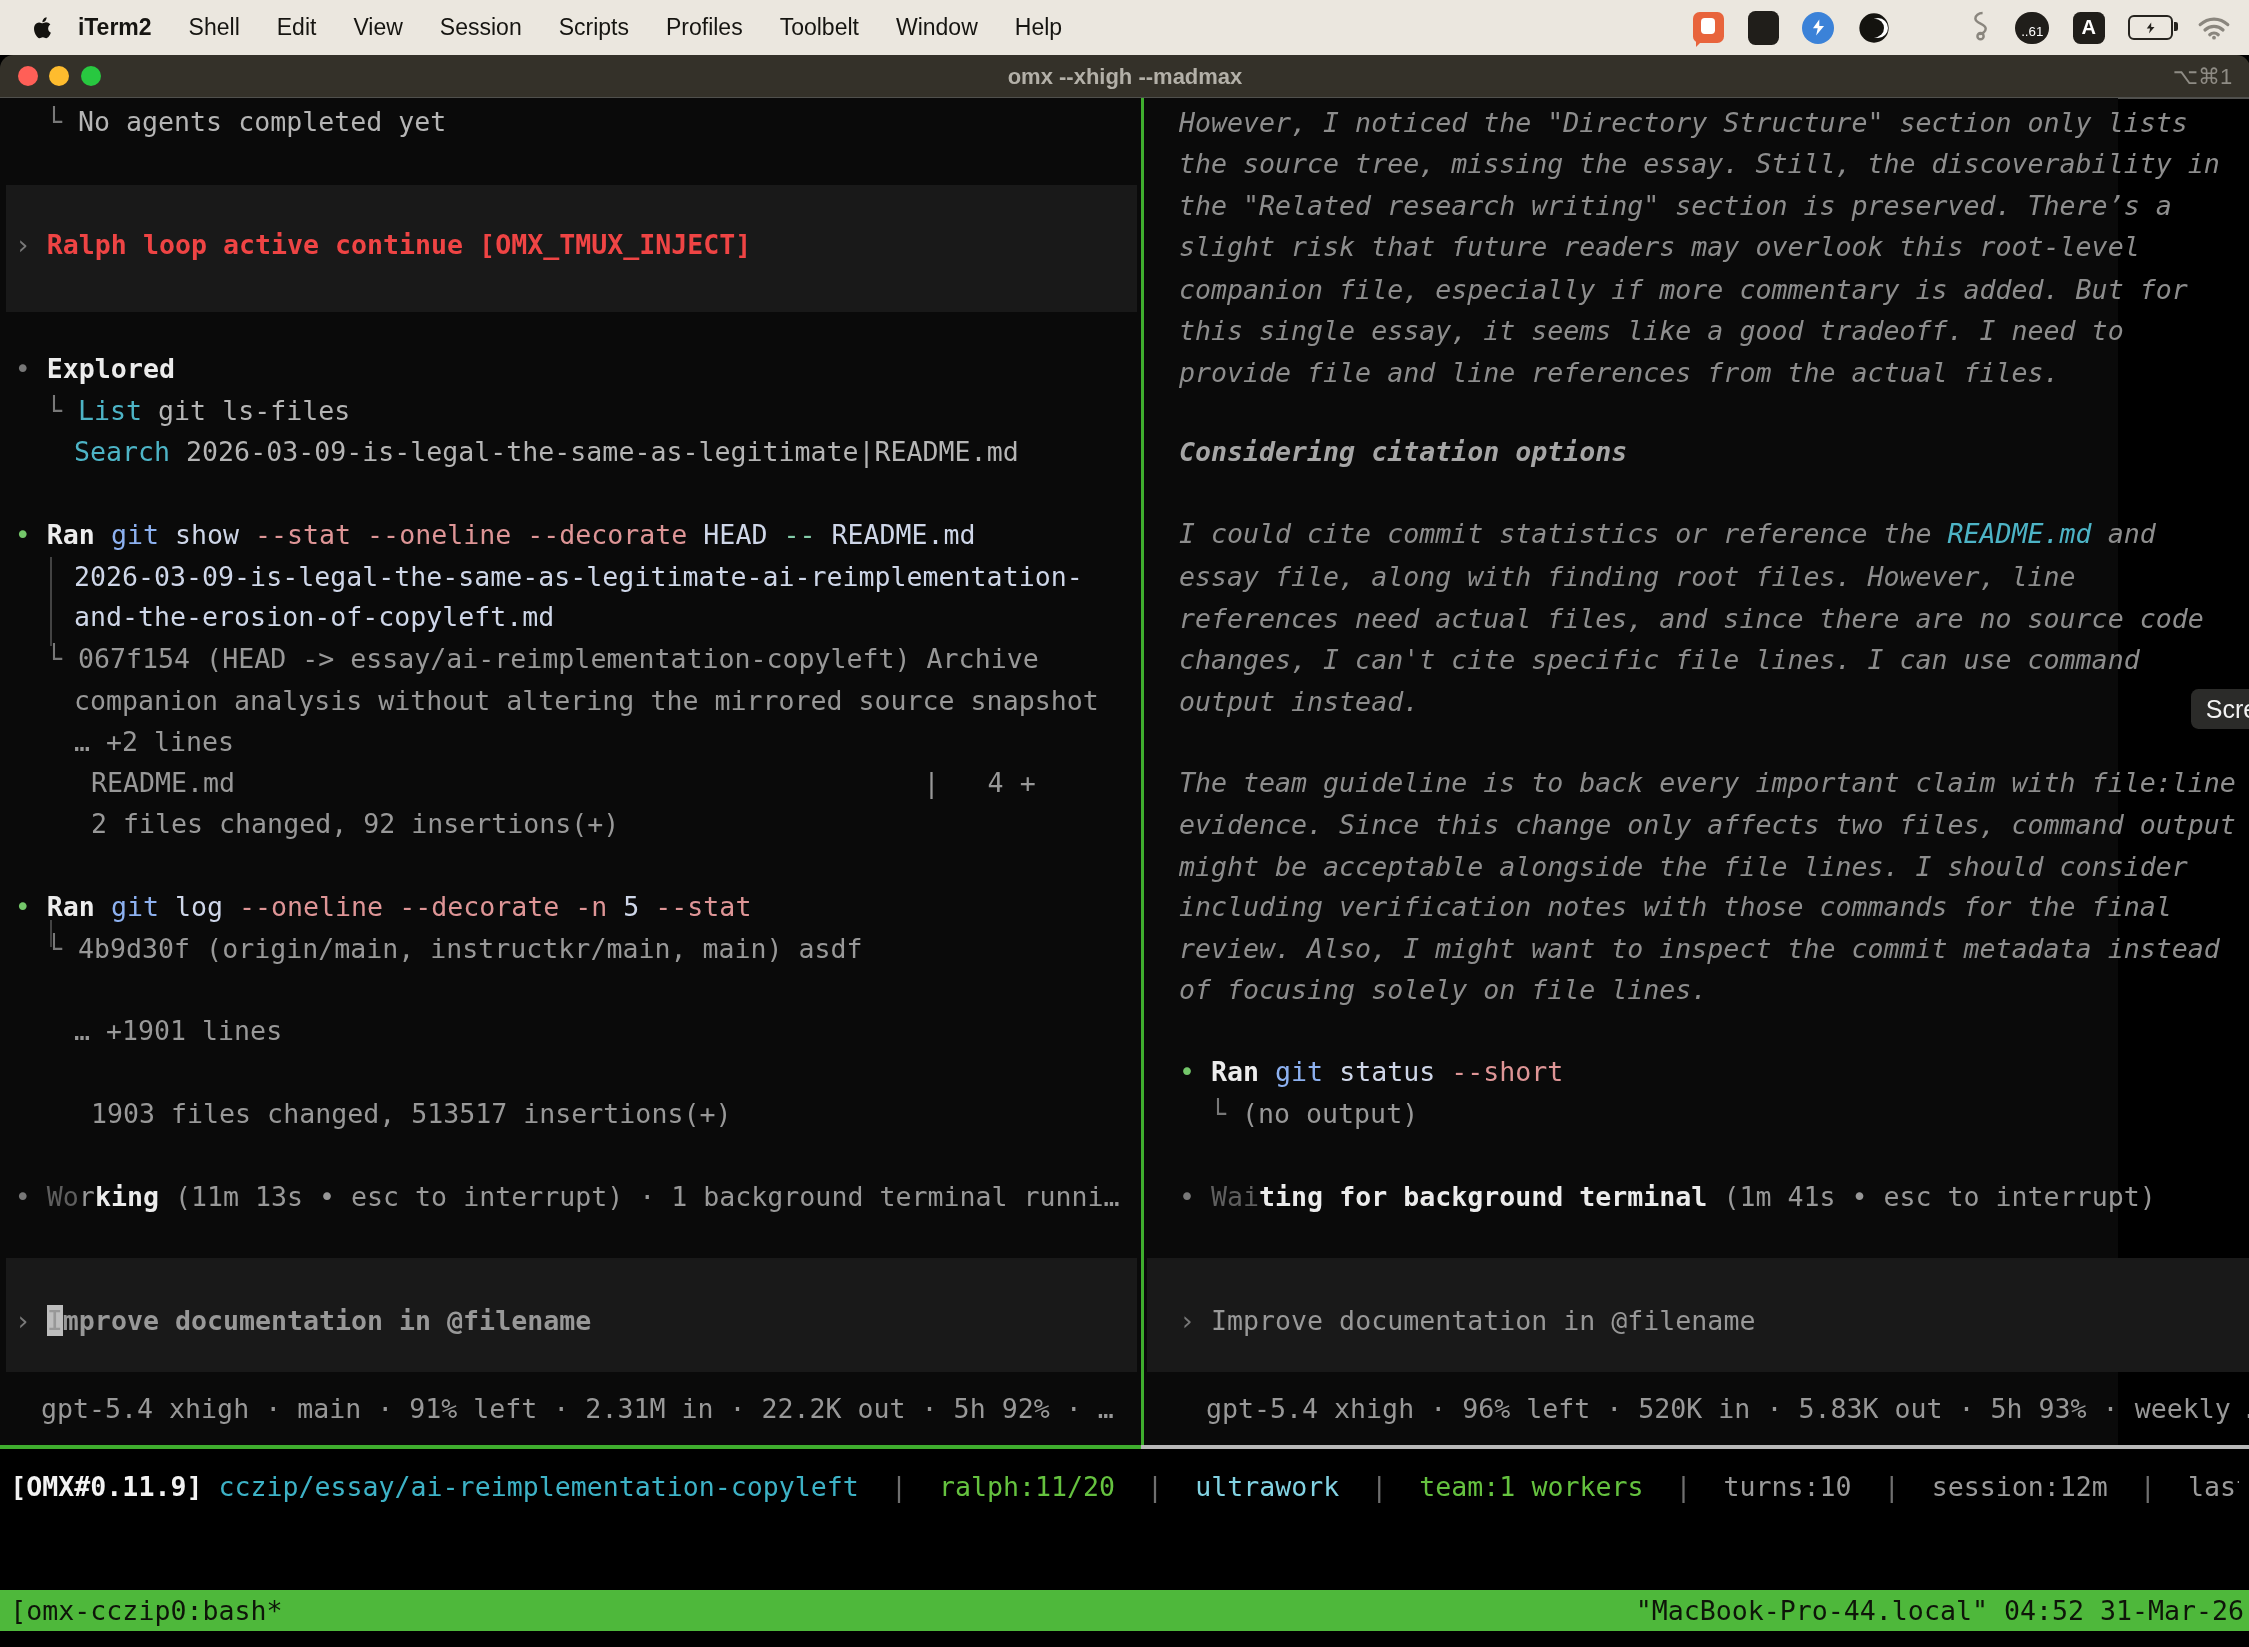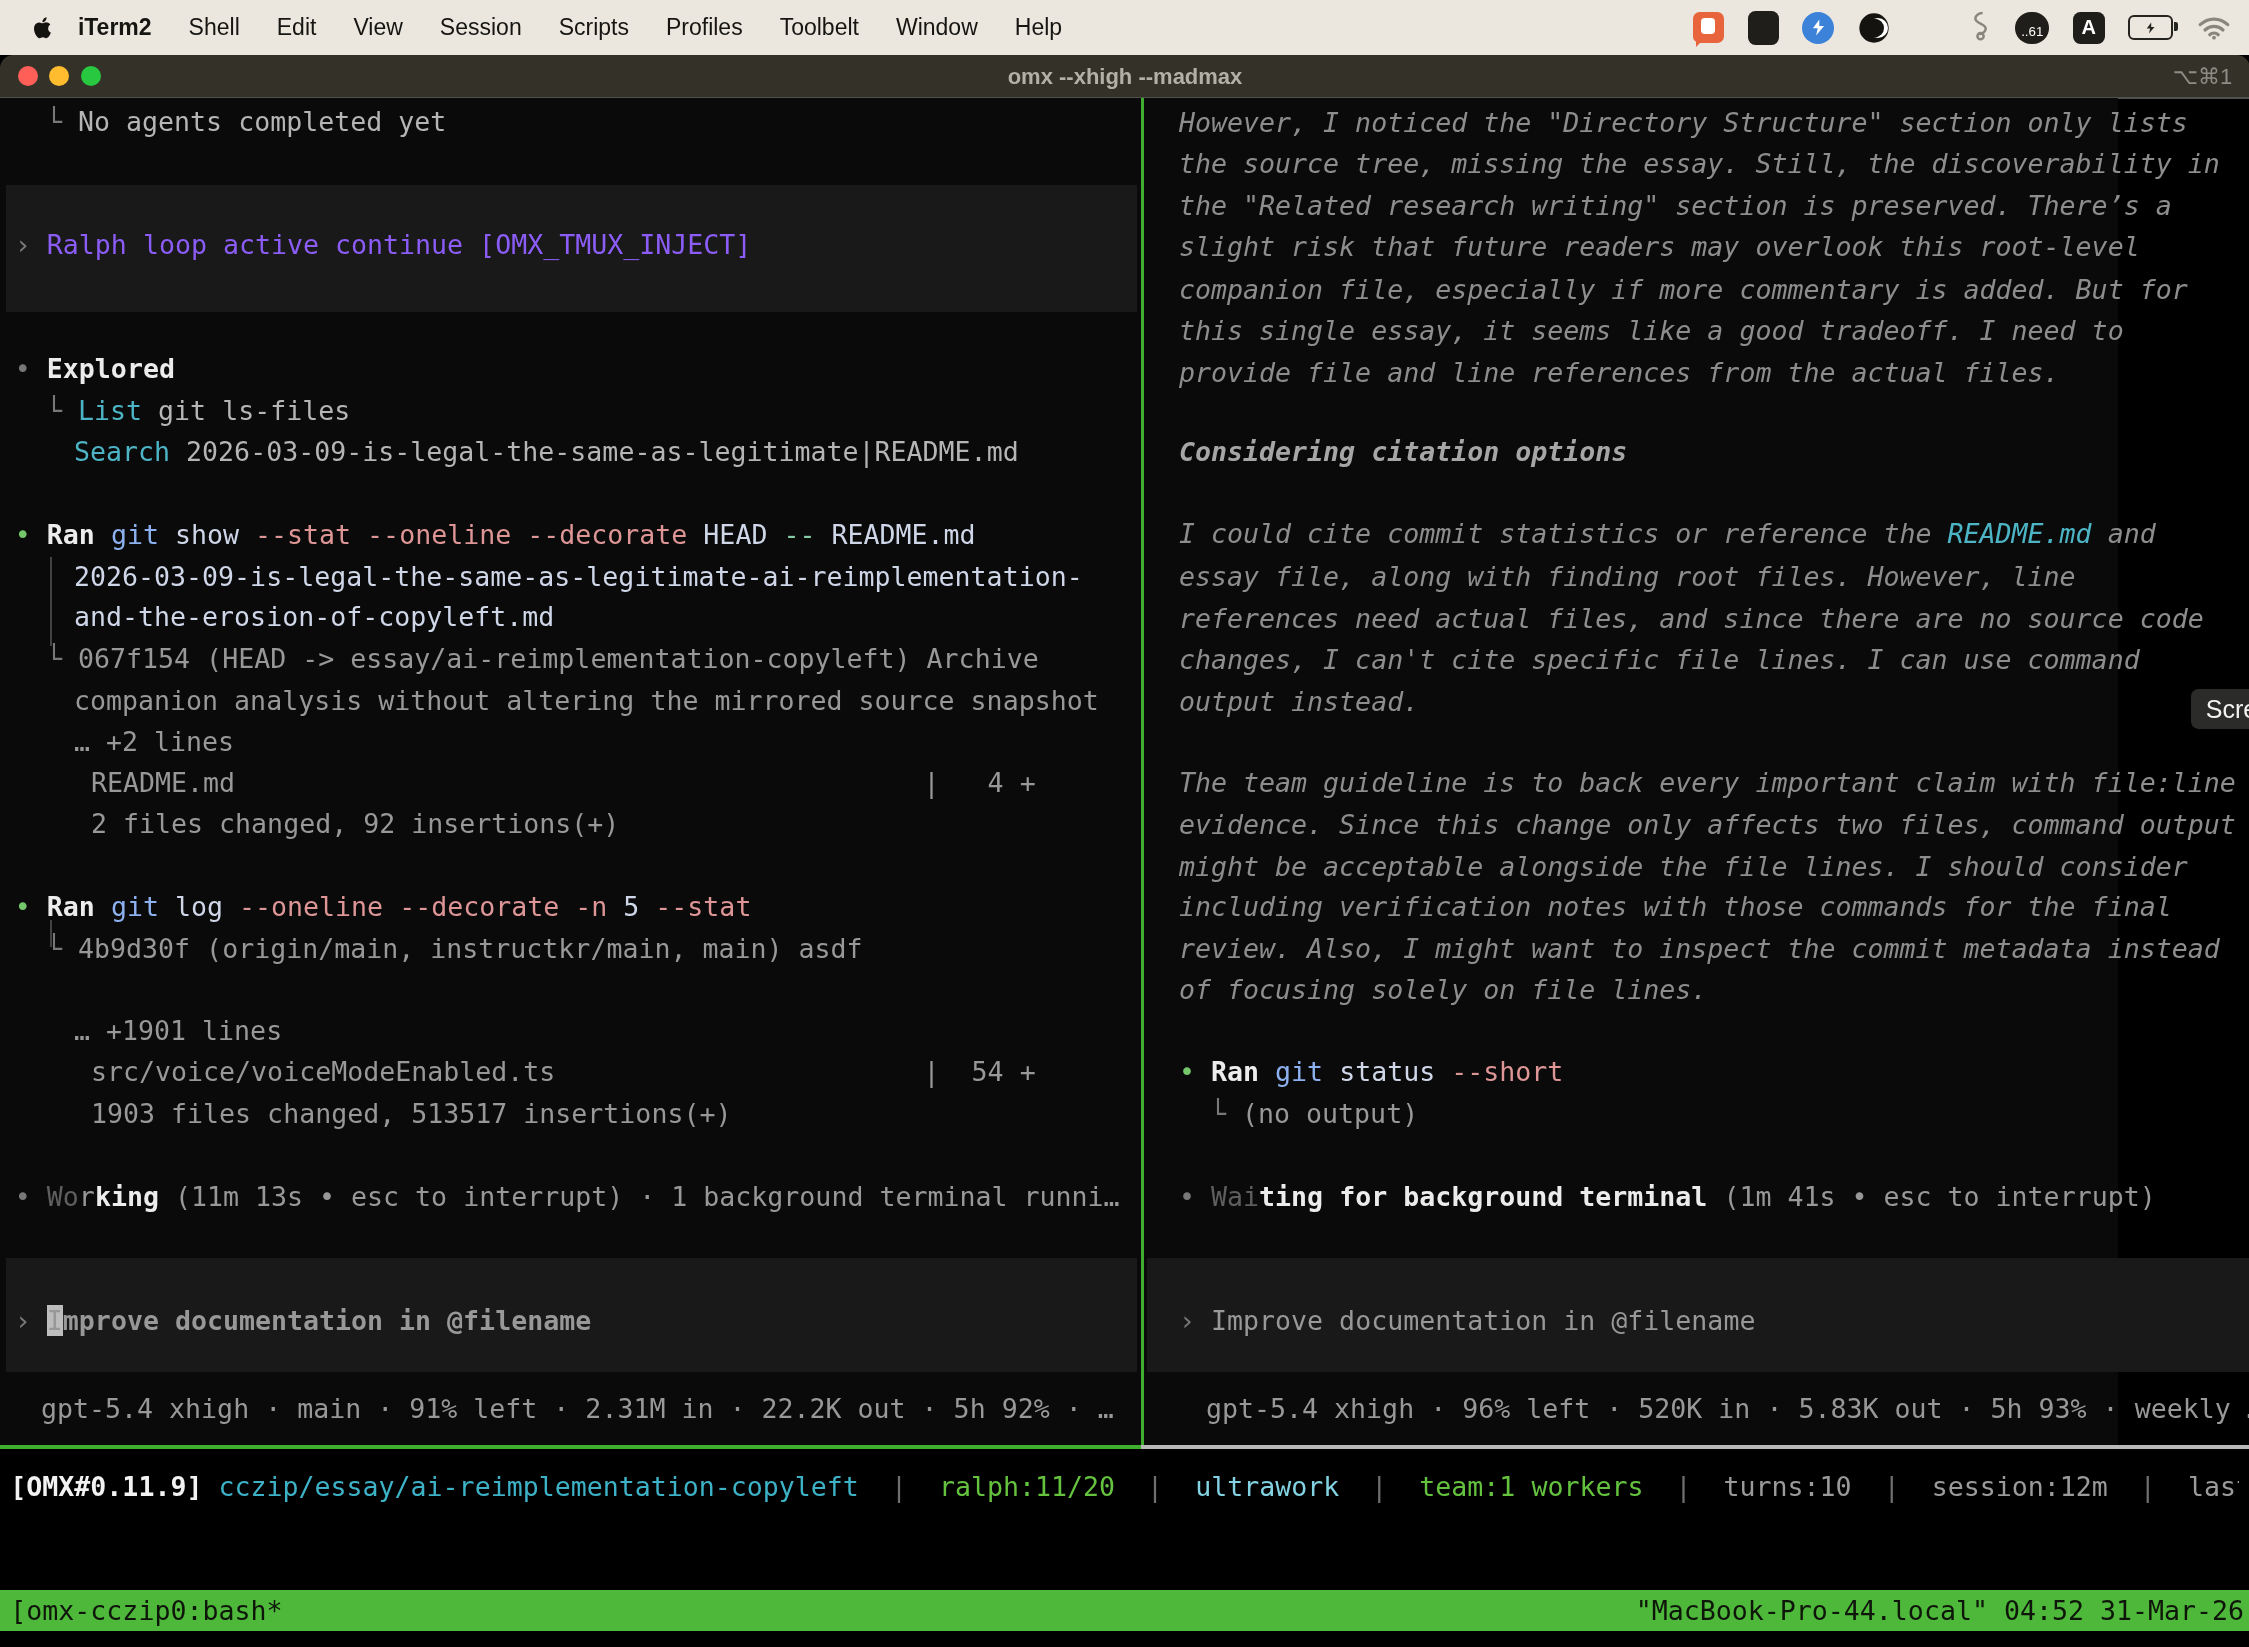--- a/index.html
+++ b/index.html
@@ -145,36 +145,35 @@
 
 <div class="term">
 
   <div class="pane pane-left">
     <div class="promptbox" style="top:87px;height:127px;"></div>
     <div class="promptbox" style="top:1160px;height:114px;"></div>
     <div class="treeline" style="left:50px;top:459px;height:89px;"></div>
     <div class="treeline" style="left:50px;top:822px;height:26.6px;"></div>
 
     <div class="row" style="top:3px;left:46px;"><span style="color: rgb(120, 120, 120);">└ </span><span style="color: rgb(181, 181, 181);">No agents completed yet</span></div>
-    <div class="row" style="top:126px;left:14.8px;"><span style="color: rgb(120, 120, 120);">› </span><span style="color: #8b5cf6;">Ralph loop active continue [OMX_TMUX_INJECT]</span></div>
+    <div class="row" style="top:126px;left:14.8px;"><span style="color: rgb(120, 120, 120);">› </span><span style="color: #ef4444; font-weight: bold;">Ralph loop active continue [OMX_TMUX_INJECT]</span></div>
     <div class="row" style="top:250px;left:14.8px;"><span style="color: rgb(120, 120, 120);">• </span><span style="color: rgb(236, 236, 236); font-weight: bold;">Explored</span></div>
     <div class="row" style="top:292px;left:46px;"><span style="color: rgb(120, 120, 120);">└ </span><span style="color: rgb(77, 180, 198);">List</span><span style="color: rgb(181, 181, 181);"> git ls-files</span></div>
     <div class="row" style="top:333px;left:74px;"><span style="color: rgb(77, 180, 198);">Search</span><span style="color: rgb(181, 181, 181);"> 2026-03-09-is-legal-the-same-as-legitimate|README.md</span></div>
     <div class="row" style="top:416px;left:14.8px;"><span style="color: rgb(116, 199, 106);">• </span><span style="color: rgb(236, 236, 236); font-weight: bold;">Ran</span><span style="color: rgb(206, 214, 232);"> </span><span style="color: rgb(141, 177, 240);">git</span><span style="color: rgb(206, 214, 232);"> show </span><span style="color: rgb(222, 149, 150);">--stat</span><span style="color: rgb(206, 214, 232);"> </span><span style="color: rgb(222, 149, 150);">--oneline</span><span style="color: rgb(206, 214, 232);"> </span><span style="color: rgb(222, 149, 150);">--decorate</span><span style="color: rgb(206, 214, 232);"> HEAD </span><span style="color: rgb(132, 205, 170);">--</span><span style="color: rgb(206, 214, 232);"> README.md</span></div>
     <div class="row" style="top:458px;left:74px;"><span style="color: rgb(206, 214, 232);">2026-03-09-is-legal-the-same-as-legitimate-ai-reimplementation-</span></div>
     <div class="row" style="top:498px;left:74px;"><span style="color: rgb(206, 214, 232);">and-the-erosion-of-copyleft.md</span></div>
     <div class="row" style="top:540px;left:46px;"><span style="color: rgb(120, 120, 120);">└ </span><span style="color: rgb(152, 152, 152);">067f154 (HEAD -&gt; essay/ai-reimplementation-copyleft) Archive</span></div>
     <div class="row" style="top:582px;left:74px;"><span style="color: rgb(152, 152, 152);">companion analysis without altering the mirrored source snapshot</span></div>
     <div class="row" style="top:623px;left:74px;"><span style="color: rgb(152, 152, 152);">… +2 lines</span></div>
     <div class="row" style="top:664px;left:91px;"><span style="color: rgb(152, 152, 152);">README.md                                           |   4 +</span></div>
     <div class="row" style="top:705px;left:91px;"><span style="color: rgb(152, 152, 152);">2 files changed, 92 insertions(+)</span></div>
     <div class="row" style="top:788px;left:14.8px;"><span style="color: rgb(116, 199, 106);">• </span><span style="color: rgb(236, 236, 236); font-weight: bold;">Ran</span><span style="color: rgb(206, 214, 232);"> </span><span style="color: rgb(141, 177, 240);">git</span><span style="color: rgb(206, 214, 232);"> log </span><span style="color: rgb(222, 149, 150);">--oneline</span><span style="color: rgb(206, 214, 232);"> </span><span style="color: rgb(222, 149, 150);">--decorate</span><span style="color: rgb(206, 214, 232);"> </span><span style="color: rgb(222, 149, 150);">-n</span><span style="color: rgb(206, 214, 232);"> 5 </span><span style="color: rgb(222, 149, 150);">--stat</span></div>
     <div class="row" style="top:830px;left:46px;"><span style="color: rgb(120, 120, 120);">└ </span><span style="color: rgb(152, 152, 152);">4b9d30f (origin/main, instructkr/main, main) asdf</span></div>
     <div class="row" style="top:912px;left:74px;"><span style="color: rgb(152, 152, 152);">… +1901 lines</span></div>
-    <div class="row" style="top:953px;left:91px;"><span style="color: rgb(152, 152, 152);">src/voice/voiceModeEnabled.ts                       |  54 +</span></div>
     <div class="row" style="top:995px;left:91px;"><span style="color: rgb(152, 152, 152);">1903 files changed, 513517 insertions(+)</span></div>
     <div class="row" style="top:1078px;left:14.8px;"><span style="color: rgb(120, 120, 120);">• </span><span style="color: rgb(94, 94, 94);">Wo</span><span style="color: rgb(152, 152, 152);">r</span><span style="color: rgb(236, 236, 236); font-weight: bold;">king</span><span style="color: rgb(152, 152, 152);"> (11m 13s • esc to interrupt) · 1 background terminal runni…</span></div>
     <div class="row" style="top:1202px;left:14.8px;"><span style="color: rgb(120, 120, 120);">› </span><span class="cursor" style="color: rgb(152, 152, 152);">I</span><span style="color: rgb(152, 152, 152); font-weight: bold;">mprove documentation in @filename</span></div>
     <div class="row" style="top:1290px;left:41px;"><span style="color: rgb(152, 152, 152);">gpt-5.4 xhigh · main · 91% left · 2.31M in · 22.2K out · 5h 92% · …</span></div>
   </div>
 
   <div class="pane pane-right">
     <div class="promptbox" style="top:1160px;height:114px;"></div>
 
     <div class="row" style="top:3.7px;left:35px;"><span style="color: rgb(141, 141, 141); font-style: italic;">However, I noticed the "Directory Structure" section only lists</span></div>

